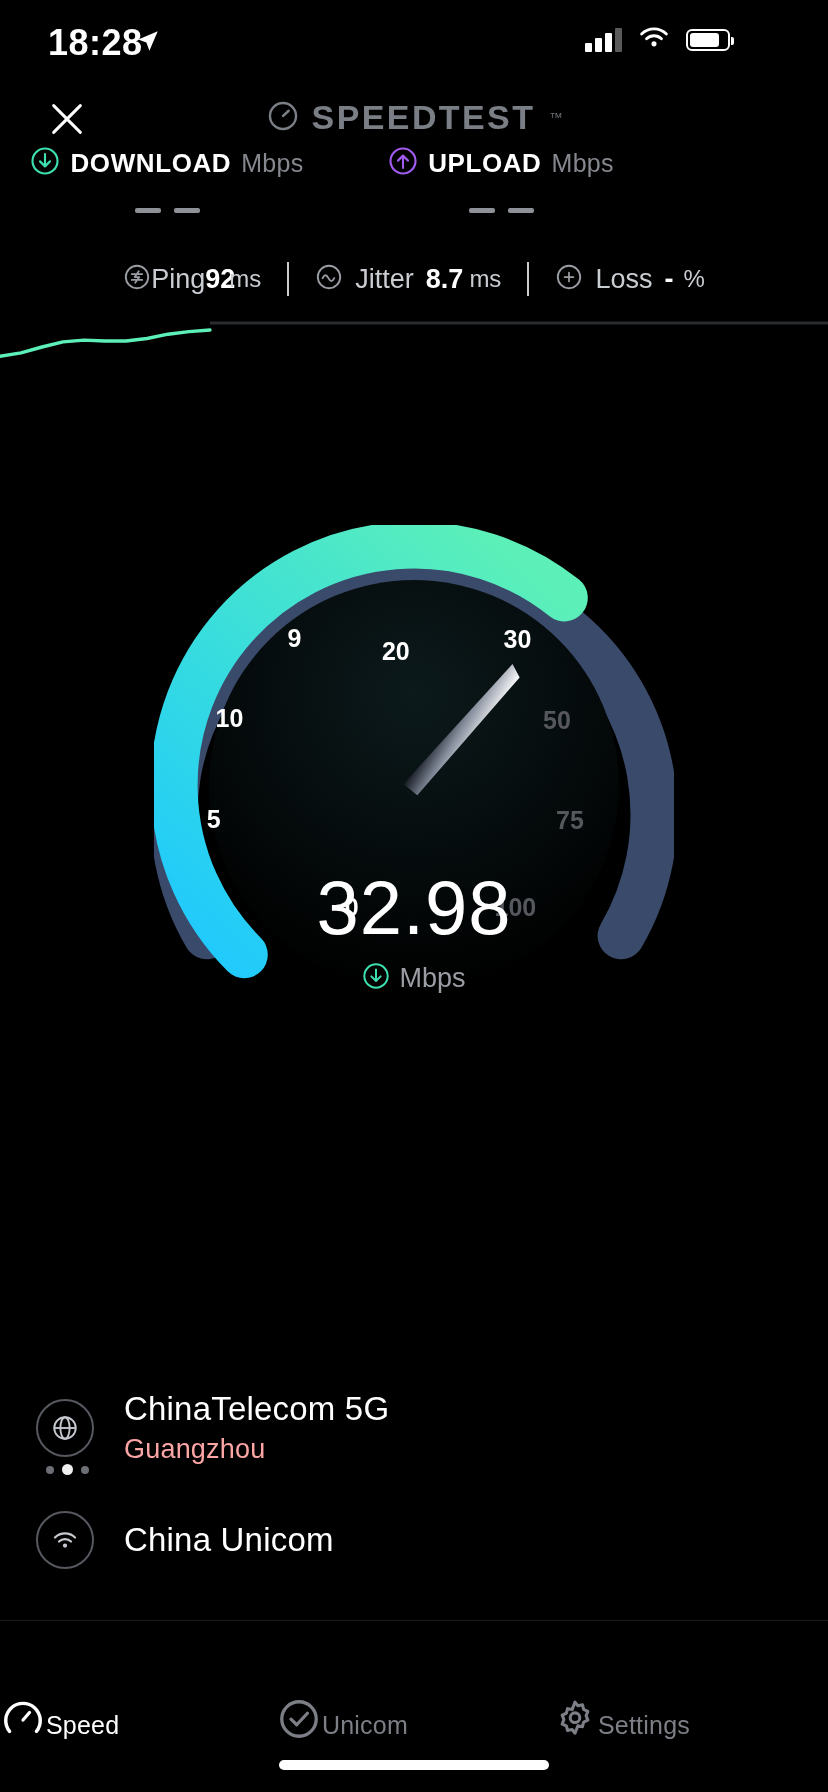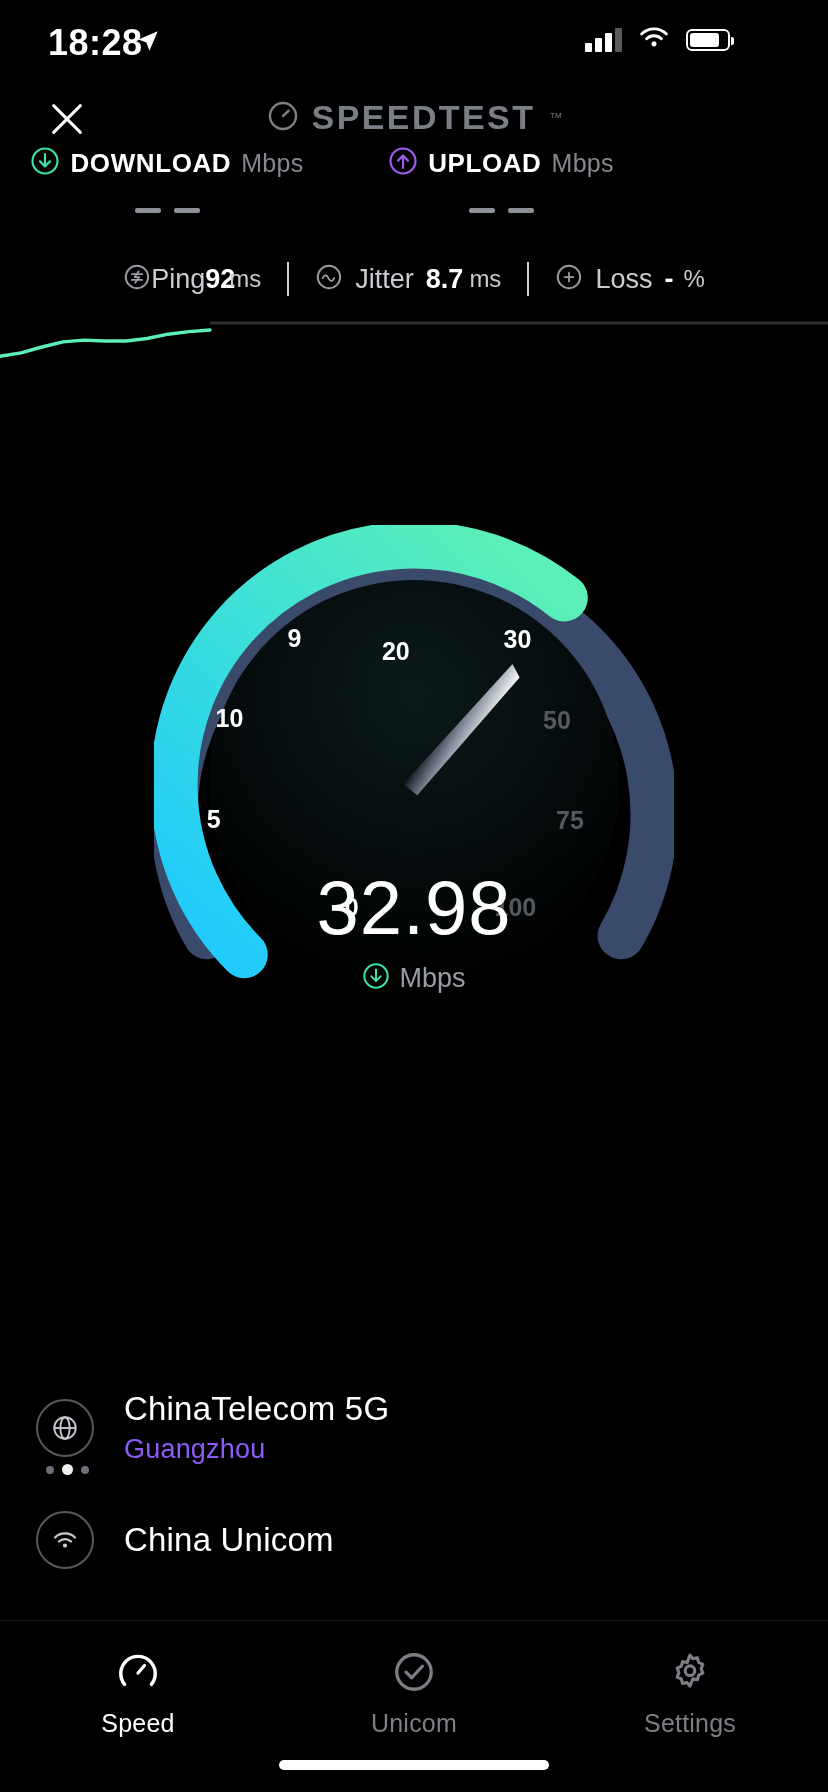--- a/index.html
+++ b/index.html
@@ -69,31 +69,31 @@
 
   
   .rows { position:absolute; top:1390px; left:0; width:828px; }
   .row { display:flex; align-items:center; padding:0 36px; margin-bottom:22px; position:relative; }
   .row-ico {
     width:58px; height:58px; border-radius:50%; border:2px solid #55585e;
     display:flex; align-items:center; justify-content:center; flex:0 0 58px;
   }
   .row-txt { margin-left:30px; }
   .row-title { font-size:33px; color:#fff; font-weight:400; letter-spacing:.2px; }
-  .row-sub { font-size:27px; color:#8b5cf6; margin-top:6px; letter-spacing:.2px; }
+  .row-sub { font-size:27px; color:#fca5a5; margin-top:6px; letter-spacing:.2px; }
   .dots { position:absolute; left:46px; top:74px; display:flex; gap:8px; align-items:center; }
   .dots i { width:8px; height:8px; border-radius:50%; background:#6c6f75; display:block; }
   .dots i.on { width:11px; height:11px; background:#f0f0f0; }
 
   
   .tabbar {
     position:absolute; bottom:0; left:0; width:828px; height:172px;
     border-top:1px solid #17191c; display:flex; background:#000;
   }
-  .tab { flex:1; display:flex; flex-direction:column; align-items:center; padding-top:28px; cursor:pointer; }
+  .tab { flex:1; display:flex; flex-direction:row; align-items:center; padding-top:28px; cursor:pointer; }
   .tab-label { margin-top:10px; font-size:25px; color:#7c7f85; letter-spacing:.2px; }
   .tab.active .tab-label { color:#fff; }
   .home-ind {
     position:absolute; bottom:22px; left:50%; transform:translateX(-50%);
     width:270px; height:10px; border-radius:5px; background:#fff;
   }
 </style>
 </head>
 <body>
 

